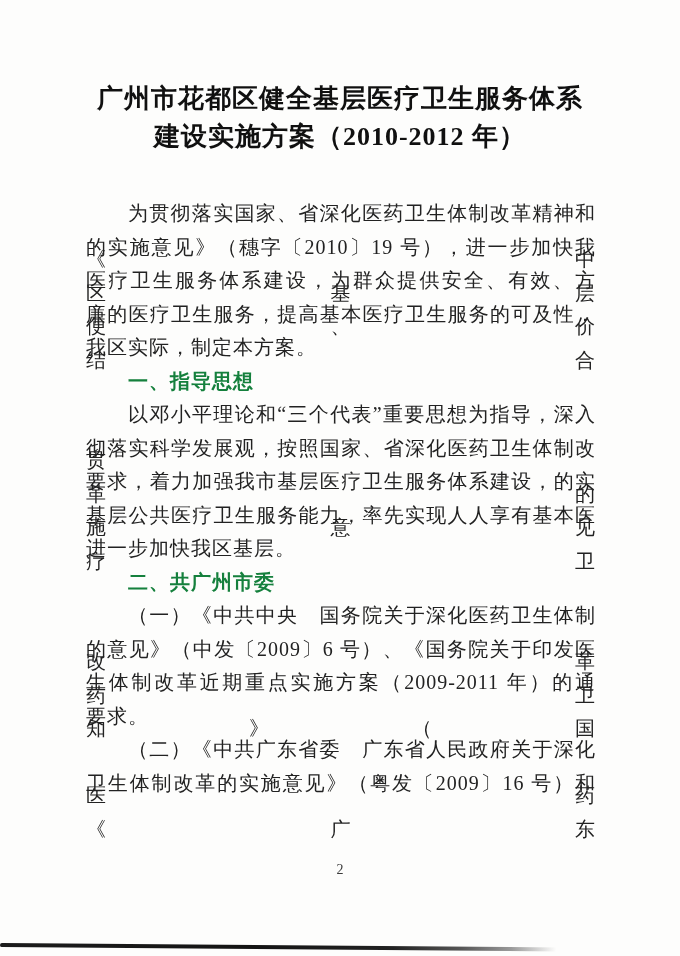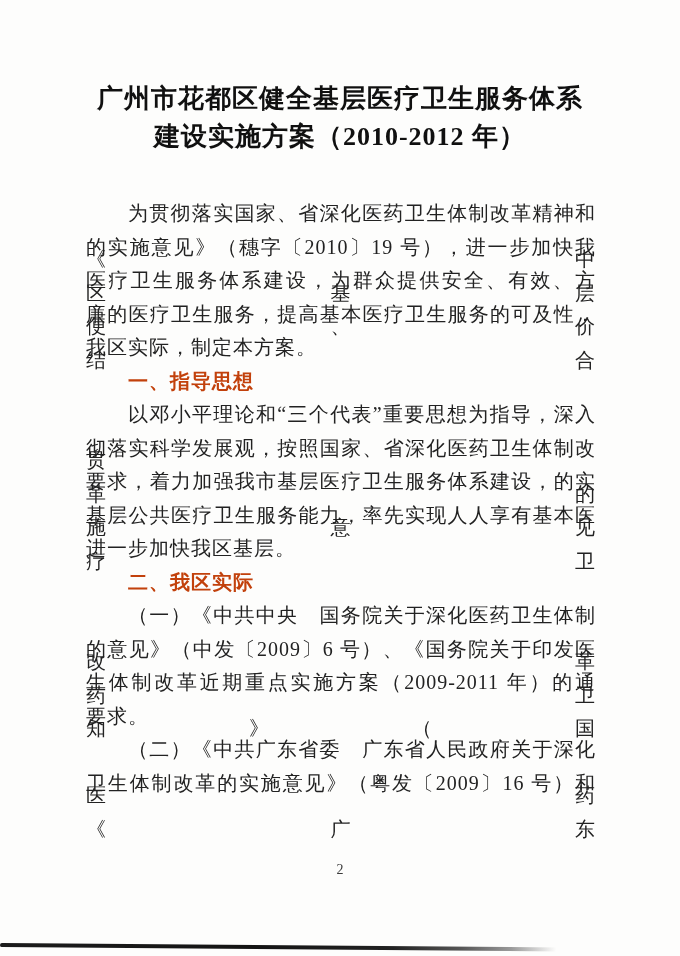--- a/index.html
+++ b/index.html
@@ -50,21 +50,21 @@
     text-align: justify;
     text-align-last: justify;
   }
 
   .line.first { text-indent: 2.1em; }
 
   .line.heading {
     font-family: "Liberation Sans", "DejaVu Sans", sans-serif;
     font-weight: bold;
     text-indent: 2.1em;
-    color: #c2410c;
+    color: #15803d;
   }
 
   .page-number {
     position: absolute;
     top: 862px;
     left: 0;
     width: 100%;
     text-align: center;
     font-size: 14px;
     letter-spacing: 0;
@@ -109,21 +109,21 @@
     <div class="line">我区实际，制定本方案。</div>
 
     <div class="line heading">一、指导思想</div>
 
     <div class="line fill first">以邓小平理论和“三个代表”重要思想为指导，深入贯</div>
     <div class="line fill">彻落实科学发展观，按照国家、省深化医药卫生体制改革的</div>
     <div class="line fill">要求，着力加强我市基层医疗卫生服务体系建设，的实施意见</div>
     <div class="line fill">基层公共医疗卫生服务能力，率先实现人人享有基本医疗卫</div>
     <div class="line">进一步加快我区基层。</div>
 
-    <div class="line heading">二、我区实际</div>
+    <div class="line heading">二、共广州市委</div>
 
     <div class="line fill first">（一）《中共中央　国务院关于深化医药卫生体制改革</div>
     <div class="line fill">的意见》（中发〔2009〕6 号）、《国务院关于印发医药卫</div>
     <div class="line fill">生体制改革近期重点实施方案（2009-2011 年）的通知》（国</div>
     <div class="line">要求。</div>
 
     <div class="line fill first">（二）《中共广东省委　广东省人民政府关于深化医药</div>
     <div class="line fill">卫生体制改革的实施意见》（粤发〔2009〕16 号）和《广东</div>
   </div>
 

